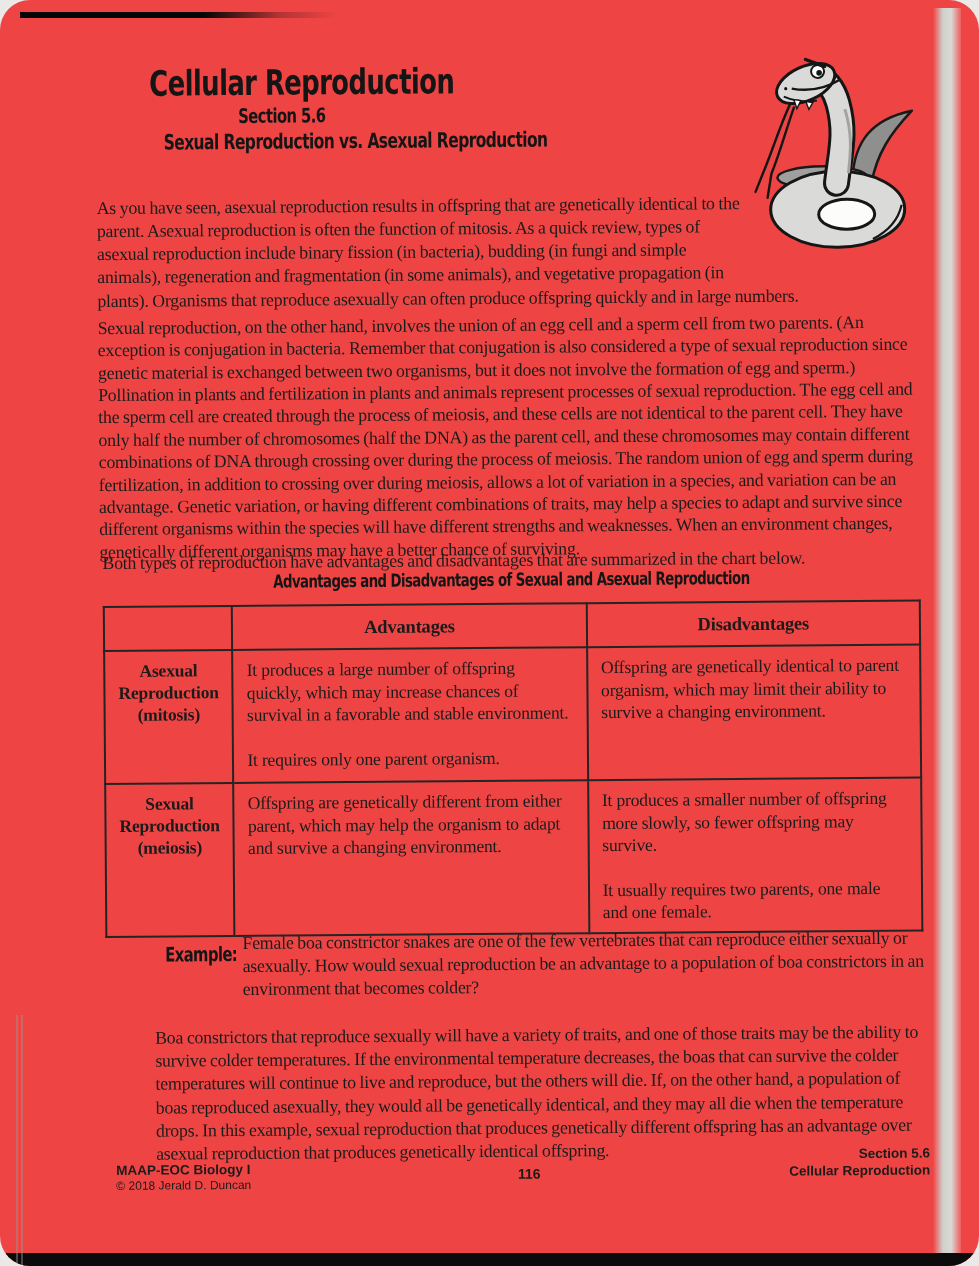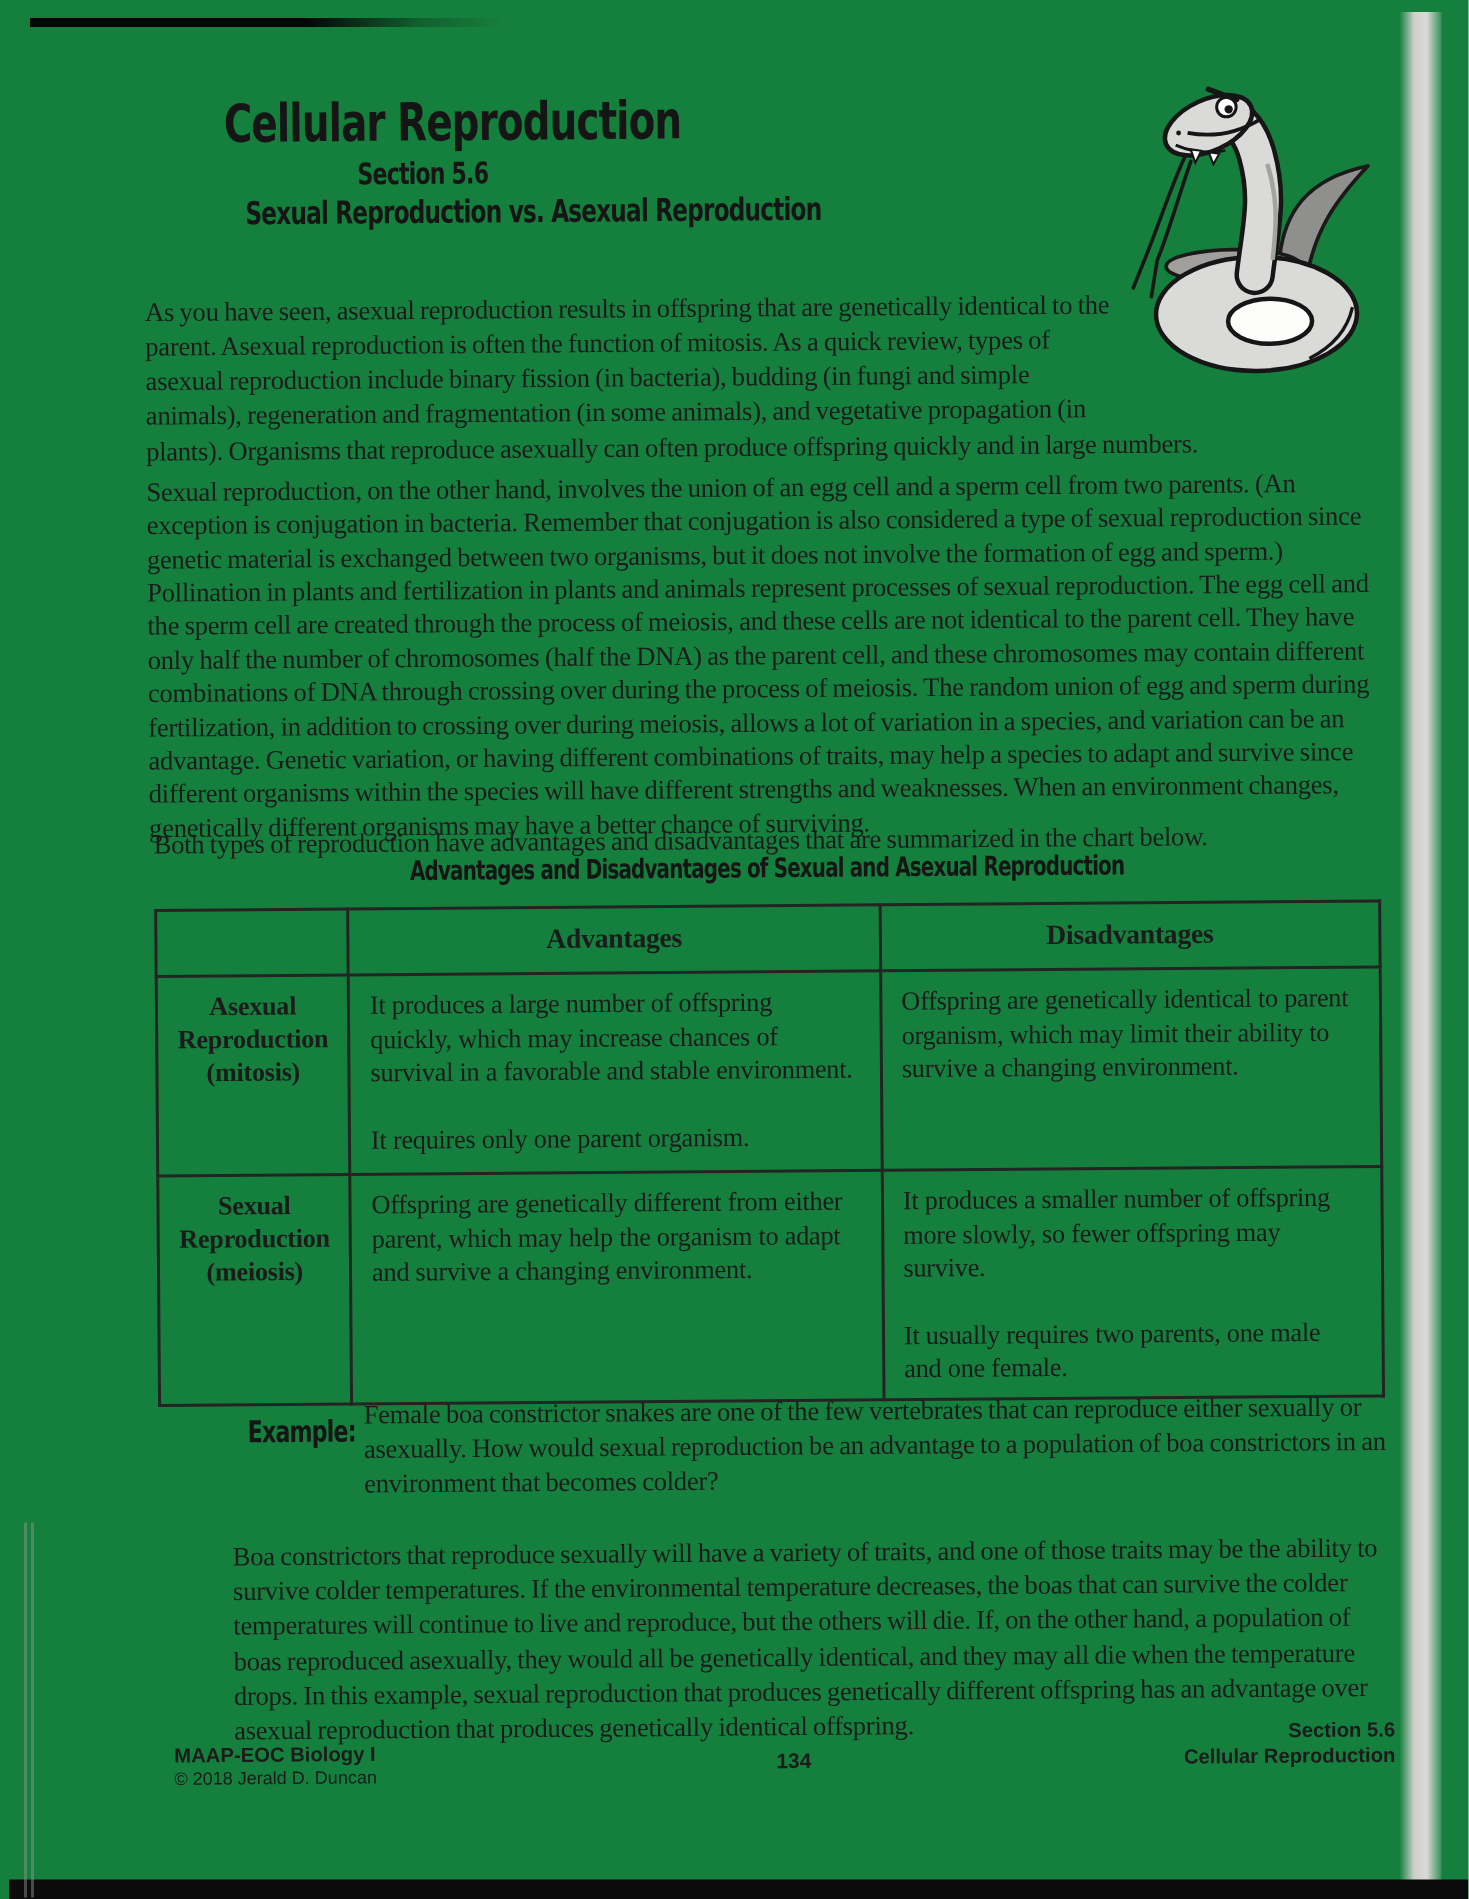--- a/index.html
+++ b/index.html
@@ -1,19 +1,20 @@
 <!DOCTYPE html>
 <html><head>
 <meta charset="utf-8">
 <style>
   html,body{margin:0;padding:0;background:#e9e9e7;}
   .page{
     position:relative; width:979px; height:1266px; margin:0 auto;
-    background:#15803d; overflow:hidden; color:#1b1b1b;
+    background:#ef4444; overflow:hidden; color:#1b1b1b;
     font-family:"Liberation Serif", serif;
+    border-radius:30px;
   }
   
   .art-top-bar{position:absolute; left:20px; top:12px; width:318px; height:6px;
     background:linear-gradient(to right,#060606 0%,#060606 58%,rgba(6,6,6,0.25) 82%,rgba(6,6,6,0) 100%);}
   .art-right-strip{position:absolute; left:933px; top:8px; width:28px; height:1252px;
     background:linear-gradient(to right, rgba(210,210,208,0) 0%, #cfcfcc 35%, #d9d9d6 65%, rgba(236,236,234,0.15) 100%);}
   .art-bottom-bar{position:absolute; left:6px; bottom:0px; width:973px; height:13px; background:#0b0b0b;}
   .art-left-streaks{position:absolute; left:16px; top:1015px; width:9px; height:250px;
     background:repeating-linear-gradient(to right, rgba(150,150,147,0.45) 0 2px, rgba(0,0,0,0) 2px 5px);}
   
@@ -150,20 +151,20 @@
 
     <div class="example-label heading-font"><span class="squish">Example:</span></div>
     <div class="example-text">Female boa constrictor snakes are one of the few vertebrates that can reproduce either sexually or asexually. How would sexual reproduction be an advantage to a population of boa constrictors in an environment that becomes colder?</div>
 
     <p class="body-par p-answer">Boa constrictors that reproduce sexually will have a variety of traits, and one of those traits may be the ability to survive colder temperatures. If the environmental temperature decreases, the boas that can survive the colder temperatures will continue to live and reproduce, but the others will die. If, on the other hand, a population of boas reproduced asexually, they would all be genetically identical, and they may all die when the temperature drops. In this example, sexual reproduction that produces genetically different offspring has an advantage over asexual reproduction that produces genetically identical offspring.</p>
 
     <div class="footer-left">
       <div class="f1">MAAP-EOC Biology I</div>
       <div class="f2">© 2018 Jerald D. Duncan</div>
     </div>
-    <div class="footer-page">134</div>
+    <div class="footer-page">116</div>
     <div class="footer-right">
       <div>Section 5.6</div>
       <div>Cellular Reproduction</div>
     </div>
 
   </div>
 </div>
 
 </body></html>

